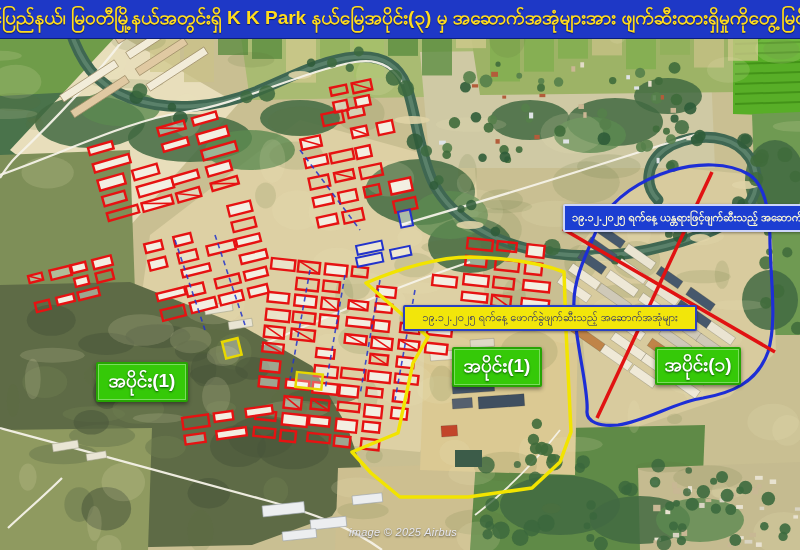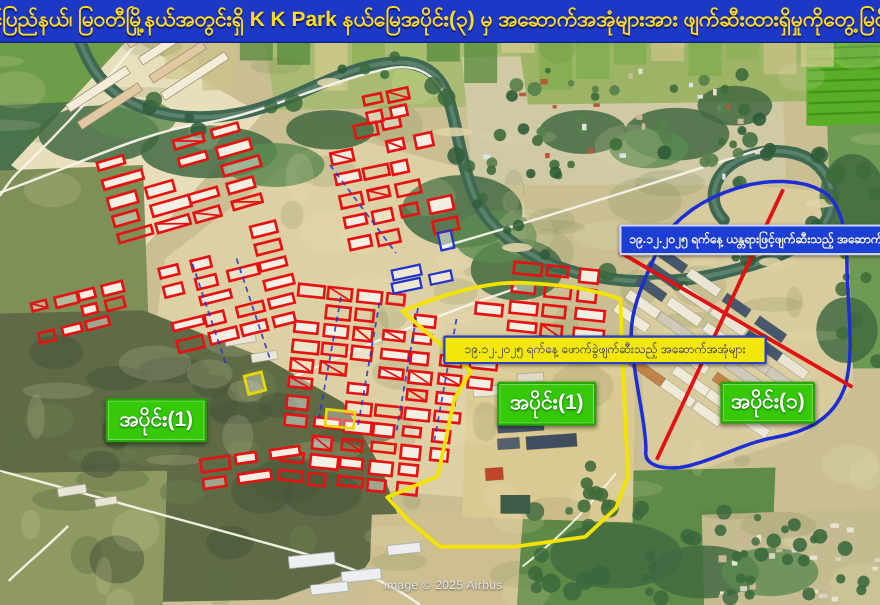--- a/index.html
+++ b/index.html
@@ -753,14 +753,14 @@
   </div>
 
   <div class="lbl lbl-green" style="left:452px;top:347px;width:86px;height:36px;">
     <span>အပိုင်း(1)</span>
   </div>
 
   <div class="lbl lbl-green" style="left:655px;top:347px;width:82px;height:34px;">
     <span>အပိုင်း(၁)</span>
   </div>
 
-  <div class="credit" style="left:349px;top:526px;">image © 2025 Airbus</div>
+  <div class="credit" style="left:349px;top:526px;font-style:italic;">image © 2025 Airbus</div>
 </div>
 
 </body></html>

